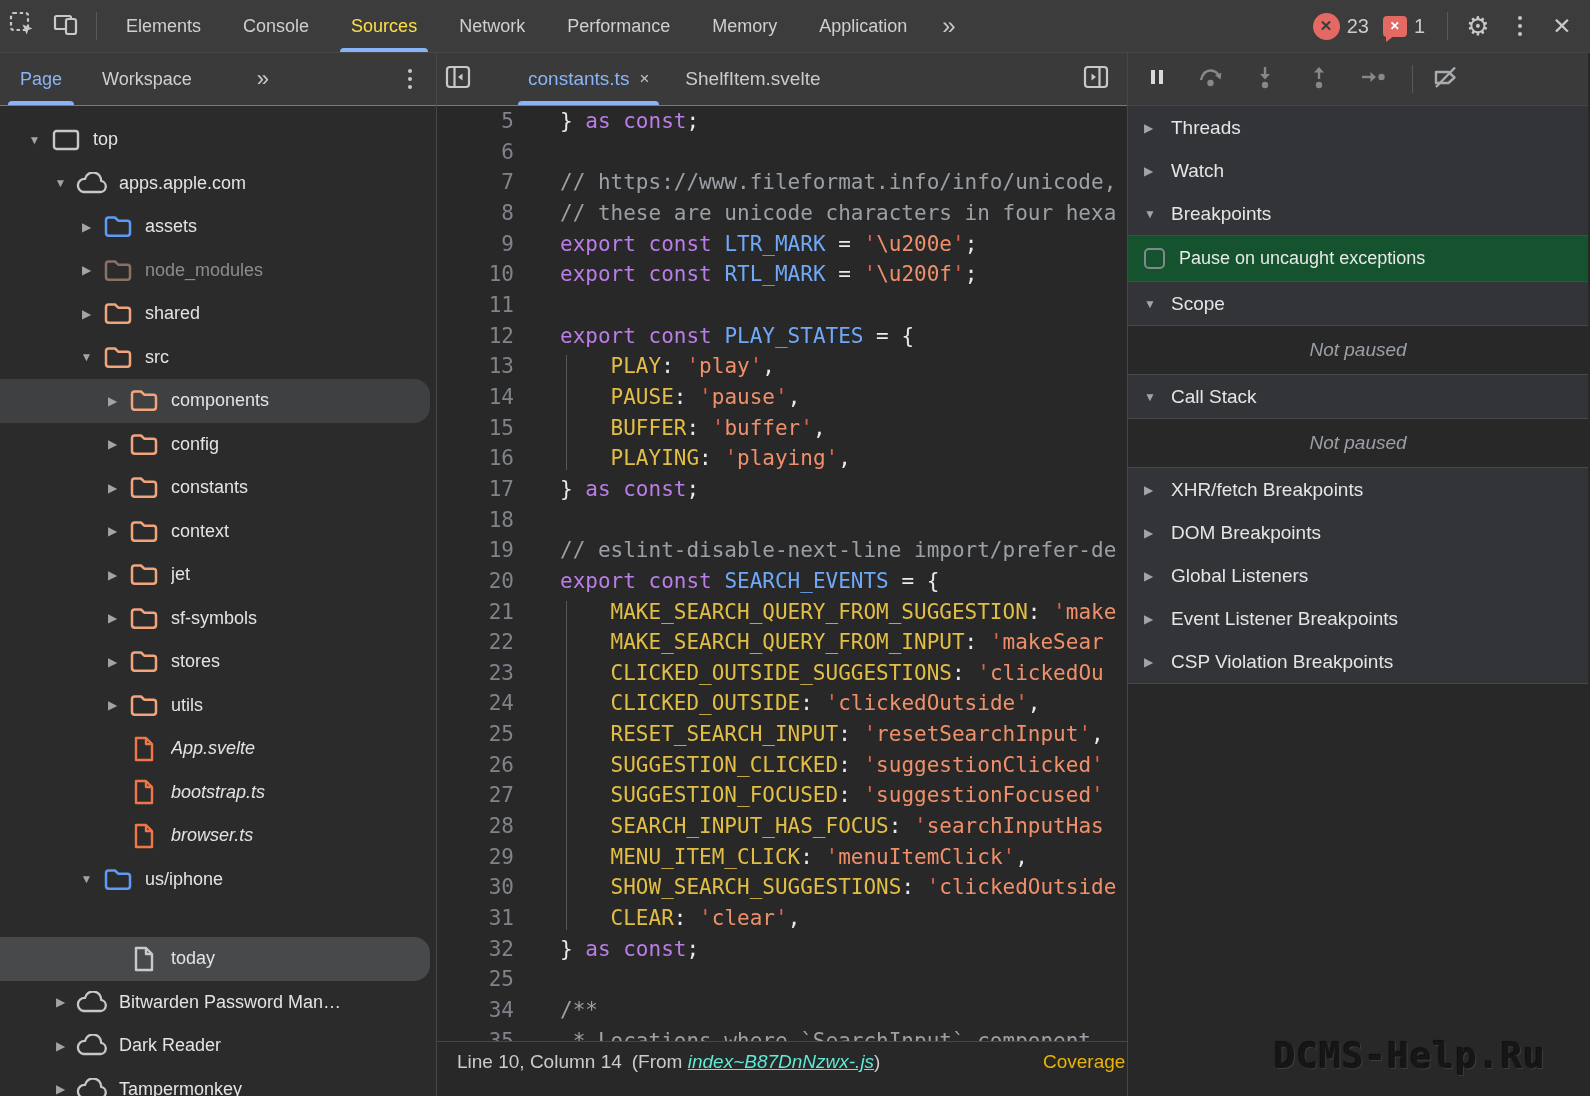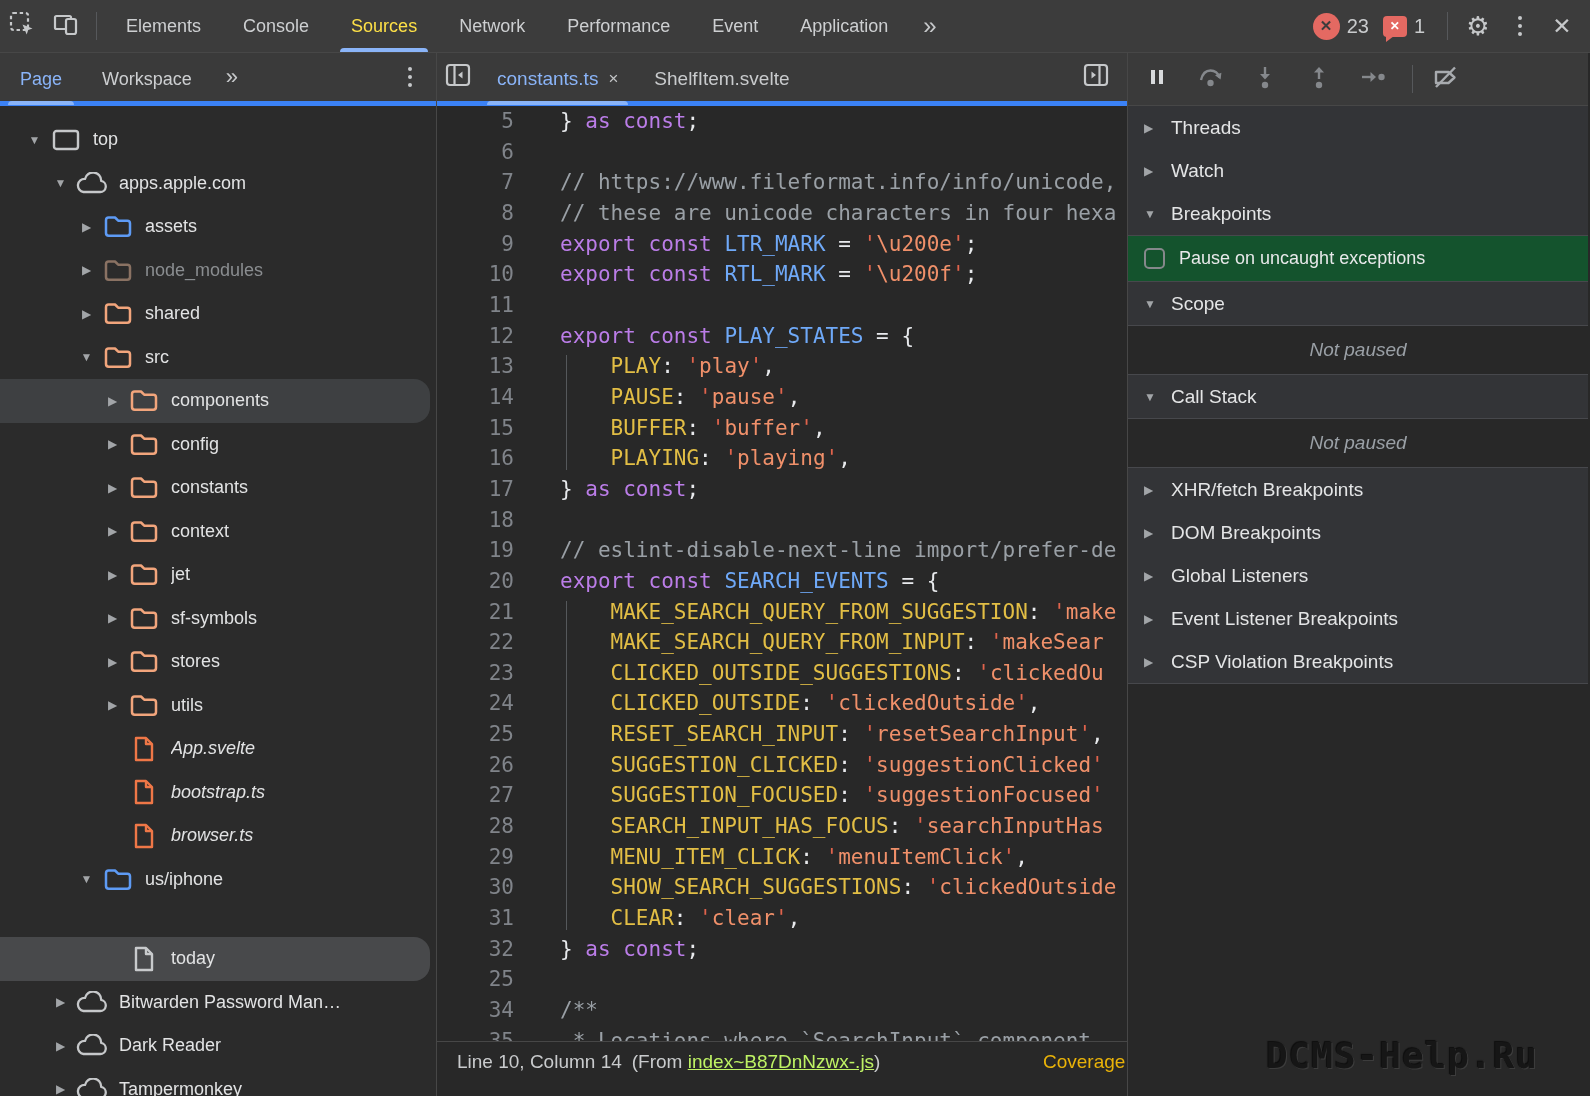--- a/index.html
+++ b/index.html
@@ -35,21 +35,21 @@
   .issue-badge{ position:relative; width:24px; height:21px; border-radius:4px; background:#E46962;
     color:#fff; font-size:12px; font-weight:bold; display:flex; align-items:center; justify-content:center; }
   .issue-badge:after{ content:""; position:absolute; left:3px; bottom:-5px;
     border:5px solid transparent; border-top-color:#E46962; border-left-color:#E46962; border-width:3px 4px; }
   
   .main{ position:absolute; top:53px; left:0; width:1590px; height:1043px; display:flex; }
   .sidebar{ width:437px; height:100%; border-right:1px solid #474747; background:#2B2B2B; }
   .editor { width:691px; height:100%; border-right:1px solid #474747; background:#282828; position:relative; }
   .rightpanel{ width:460px; height:100%; background:#282828; }
   
-  .strip{ height:53px; background:#3A3A3A; border-bottom:5px solid #3b82f6; display:flex; align-items:center; }
+  .strip{ height:53px; background:#3A3A3A; border-bottom:1px solid #3b82f6; display:flex; align-items:center;gap:31px; }
   .sb-tab{ position:relative; height:52px; padding:0 20px; display:flex; align-items:center;
     font-size:18px; color:#CDCFD1; cursor:pointer; }
   .sb-tab.active{ color:#8AB4F8; }
   .sb-tab.active .underline{ position:absolute; left:8px; right:8px; bottom:0; height:4px;
     background:#8AB4F8; border-radius:4px 4px 0 0; }
   .kebab{ margin-left:auto; margin-right:6px; width:40px; height:52px; display:flex; flex-direction:column;
     align-items:center; justify-content:center; gap:4px; cursor:pointer; }
   .kebab i{ width:4px; height:4px; border-radius:50%; background:#C6C8CA; }
   
   .tree{ padding-top:12px; font-size:18px; }
@@ -80,38 +80,38 @@
   .tk-k{ color:#BB7DE8; } .tk-v{ color:#6FA9F8; } .tk-p{ color:#E2BE45; }
   .tk-s{ color:#F0906A; } .tk-q{ color:#E0634C; } .tk-c{ color:#9AA0A6; } .tk-w{ color:#E8EAED; }
   .iguide{ position:absolute; width:1px; background:#55585B; left:129px; }
   
   .statusbar{
     position:absolute; left:0; right:0; bottom:0; height:55px; background:#282828;
     border-top:1px solid #474747; display:flex; align-items:flex-start;
     padding:9px 0 0 20px; font-size:19px; color:#C9CBCD; white-space:nowrap;
   }
   .statusbar .frm{ margin-left:10px; }
-  .statusbar a{ color:#bef264; text-decoration:underline; cursor:pointer; }
+  .statusbar a{ color:#5eead4; text-decoration:underline; cursor:pointer;font-style:italic; }
   .coverage{ margin-left:auto; color:#eab308; cursor:pointer; overflow:hidden; flex:none; width:84px; }
   
   .dbg-toolbar{ height:53px; background:#3A3A3A; border-bottom:1px solid #474747;
     display:flex; align-items:center; padding-left:14px; }
   .dbg-btn{ width:30px; height:30px; margin-right:24px; display:flex; align-items:center; justify-content:center; cursor:pointer; }
   .dbg-row{ height:43px; display:flex; align-items:center; padding-left:16px;
     background:#333437; font-size:19px; color:#E4E5E6; cursor:pointer; }
   .dbg-row .caret{ width:27px; flex:none; font-size:12px; color:#A2A5A8; }
   .dbg-div{ height:1px; background:#47484C; }
   .chk-group{ background:#14532d; padding:4px 0; }
   .chk-row{ height:37px; display:flex; align-items:center; padding-left:16px; font-size:18px; color:#E8E9EA; cursor:pointer; }
   .chk-box{ width:21px; height:21px; border:2px solid #85888B; border-radius:5px; margin-right:14px; flex:none; background:transparent; }
   .notpaused{ height:48px; background:#282828; display:flex; align-items:center; justify-content:center;
     font-size:19px; font-style:italic; color:#9AA0A6; }
   
   .watermark{
-    position:absolute; right:52px; bottom:20px;
+    position:absolute; right:44px; bottom:20px;
     font-family:"DejaVu Sans Mono", monospace; font-weight:bold; font-size:36px; letter-spacing:1px;
     color:#161616; text-shadow:1px 1px 0 rgba(110,110,110,0.30), -1px -1px 1px rgba(0,0,0,0.65);
     pointer-events:none;
   }
 </style>
 </head>
 <body>
 
 <div class="topbar">
   <div class="tb-iconbtn">
@@ -142,21 +142,21 @@
         <span>Sources</span>
         <span class="underline"></span>
       </div>
       <div class="tb-tab">
         <span>Network</span>
       </div>
       <div class="tb-tab">
         <span>Performance</span>
       </div>
       <div class="tb-tab">
-        <span>Event</span>
+        <span>Memory</span>
       </div>
       <div class="tb-tab">
         <span>Application</span>
       </div>
     </div>
   <div class="tb-more">»</div>
   <div class="tb-right">
     <div class="err-badge">✕</div>
     <div class="badge-count">23</div>
     <div class="issue-badge">✕</div>

